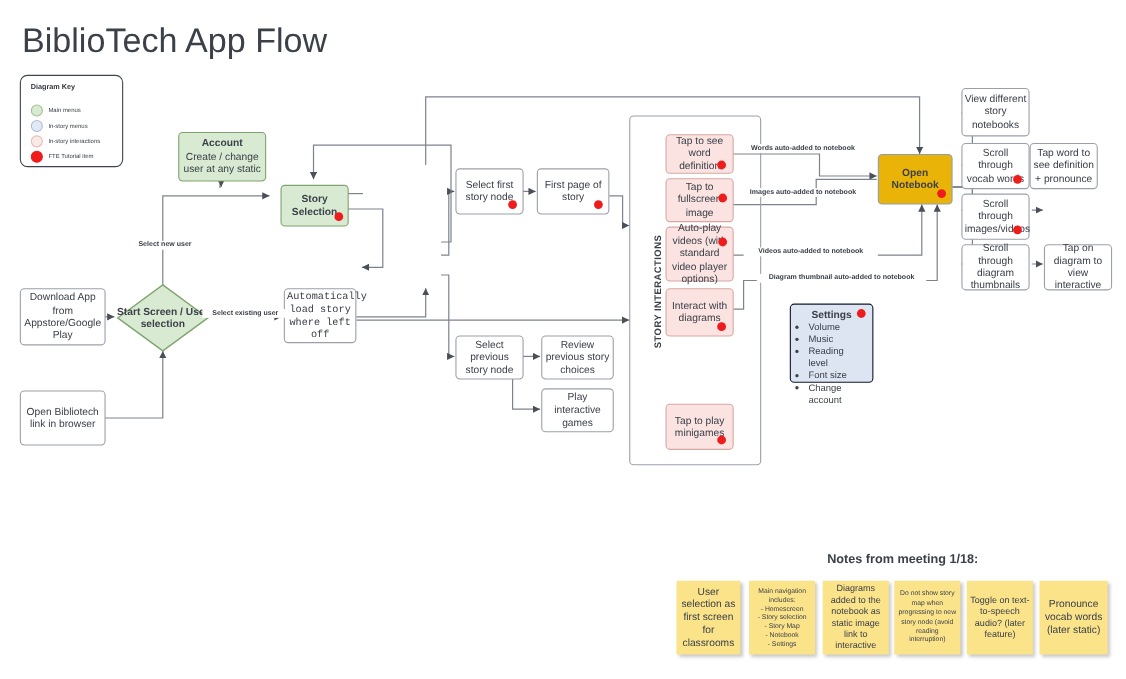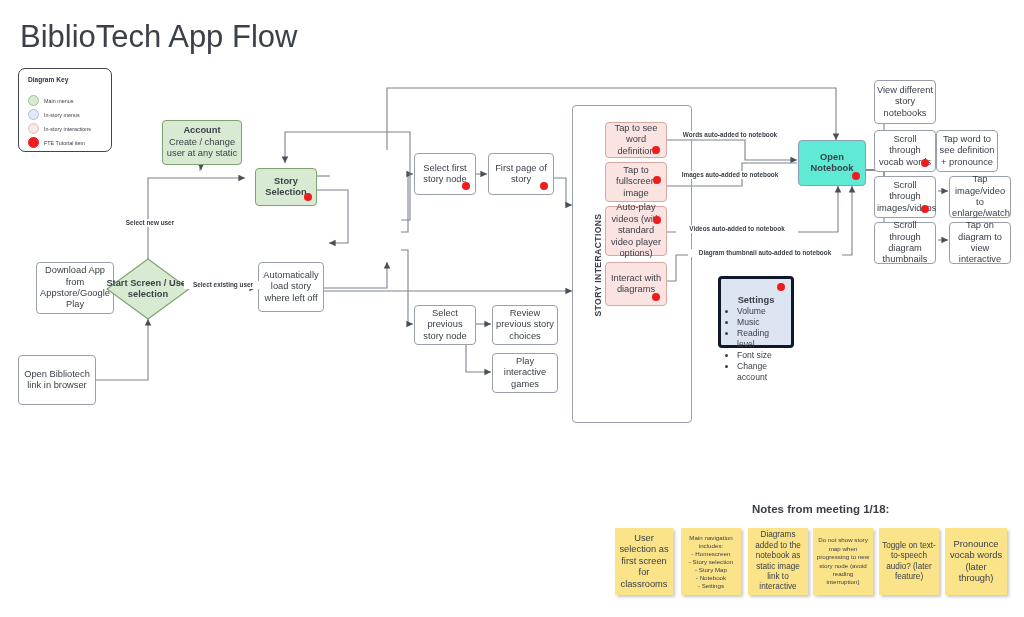--- a/index.html
+++ b/index.html
@@ -10,21 +10,21 @@
 
   .title{position:absolute;left:20px;top:18px;font-size:31px;font-weight:400;
          color:#3b4049;letter-spacing:0px;line-height:38px;}
 
   .node{position:absolute;box-sizing:border-box;border:1px solid #9aa0ab;
         border-radius:4px;display:flex;align-items:center;justify-content:center;
         text-align:center;font-size:9.3px;line-height:11.4px;color:#3b4049;
         background:#ffffff;padding:2px;}
   .node .inner{width:100%;}
   .green{background:#d9ead3;border-color:#7ea36e;}
-  .blue{background:#5eead4;border-color:#8c9dba;}
+  .blue{background:#eab308;border-color:#8c9dba;}
   .pink{background:#fbe3e1;border-color:#d7a7a2;}
   .plain{background:#ffffff;border-color:#9aa0ab;}
   .bold{font-weight:bold;}
 
   .diamond{position:absolute;box-sizing:border-box;}
   .diamond .dshape{position:absolute;left:0;top:0;width:100%;height:100%;}
   .diamond .dtext{position:absolute;left:0;top:0;width:100%;height:100%;
         display:flex;align-items:center;justify-content:center;text-align:center;
         font-size:9.3px;line-height:11.4px;color:#3b4049;}
 
@@ -41,22 +41,22 @@
   .sw-red{background:#ee1c1c;border-color:#ee1c1c;}
 
   .container-box{position:absolute;box-sizing:border-box;border:1px solid #9aa0ab;
         border-radius:4px;background:transparent;}
   .vlabel{position:absolute;font-size:8.6px;font-weight:bold;letter-spacing:.4px;
         color:#3b4049;transform:rotate(-90deg);transform-origin:center center;white-space:nowrap;}
 
   .elabel{position:absolute;font-size:6.4px;font-weight:bold;color:#3b4049;
         text-align:center;line-height:8px;background:#ffffff;padding:0 1px;}
 
-  .settings{position:absolute;box-sizing:border-box;border:3px solid #0f172a;
-        border-radius:4px;background:#dde5f2;padding:16px 6px;}
+  .settings{position:absolute;box-sizing:border-box;border:1px solid #0f172a;
+        border-radius:4px;background:#dde5f2;padding:4px 6px;}
   .settings .shead{text-align:center;font-size:9.3px;font-weight:bold;margin-bottom:1px;}
   .settings ul{margin:0;padding-left:10px;font-size:8.6px;line-height:11px;}
 
   .noteshead{position:absolute;font-size:11.5px;font-weight:bold;color:#3b4049;}
   .sticky{position:absolute;box-sizing:border-box;background:#fbe38a;
         box-shadow:2px 2px 3px rgba(0,0,0,.22);display:flex;align-items:center;
         justify-content:center;text-align:center;color:#3b4049;padding:3px;}
   .sticky .inner{width:100%;}
   .sticky ul{margin:0;padding:0;list-style:none;}
 </style>
@@ -168,36 +168,36 @@
       <div>Create / change user at any static</div>
     </div>
   </div>
 
   <div class="node green" style="left:255px;top:168px;width:62px;height:38px;">
     <div class="inner bold">Story Selection</div>
     <div class="dot" style="right:4px;bottom:4px;"></div>
   </div>
 
 
-  <div class="node plain" style="left:36px;top:262px;width:78px;height:52px;">
+  <div class="node plain" style="left:18px;top:262px;width:78px;height:52px;">
     <div class="inner">Download App from Appstore/Google Play</div>
   </div>
 
   <div class="diamond" style="left:106px;top:258px;width:84px;height:62px;">
     <svg class="dshape" viewBox="0 0 84 62" preserveAspectRatio="none">
       <polygon points="42,1 83,31 42,61 1,31" fill="#d9ead3" stroke="#7ea36e" stroke-width="1.2"></polygon>
     </svg>
     <div class="dtext bold">Start Screen / User selection</div>
   </div>
 
   <div class="node plain" style="left:18px;top:355px;width:78px;height:50px;">
     <div class="inner">Open Bibliotech link in browser</div>
   </div>
 
-  <div class="node plain" style="left:258px;top:262px;width:66px;height:50px;">
+  <div class="node plain" style="left:258px;top:262px;width:66px;height:50px;font-family:Liberation Mono, monospace;">
     <div class="inner">Automatically load story where left off</div>
   </div>
 
   <div class="node plain" style="left:414px;top:153px;width:62px;height:42px;">
     <div class="inner">Select first story node</div>
     <div class="dot" style="right:5px;bottom:4px;"></div>
   </div>
 
   <div class="node plain" style="left:488px;top:153px;width:66px;height:42px;">
     <div class="inner">First page of story</div>
@@ -233,20 +233,24 @@
     <div class="inner">Auto-play videos (with standard video player options)</div>
     <div class="dot" style="right:5px;top:9px;"></div>
   </div>
 
   <div class="node pink" style="left:605px;top:262px;width:62px;height:44px;">
     <div class="inner">Interact with diagrams</div>
     <div class="dot" style="right:6px;bottom:4px;"></div>
   </div>
 
 
+  <div class="node pink" style="left:605px;top:367px;width:62px;height:42px;">
+    <div class="inner">Tap to play minigames</div>
+    <div class="dot" style="right:6px;bottom:4px;"></div>
+  </div>
 
   <div class="elabel" style="left:113px;top:219px;width:72px;">Select new user</div>
   <div class="elabel" style="left:184px;top:281px;width:76px;">Select existing user</div>
   <div class="elabel" style="left:676px;top:131px;width:106px;">Words auto-added to notebook</div>
   <div class="elabel" style="left:676px;top:171px;width:106px;">Images auto-added to notebook</div>
   <div class="elabel" style="left:676px;top:225px;width:120px;">Videos auto-added to notebook</div>
   <div class="elabel" style="left:688px;top:249px;width:152px;">Diagram thumbnail auto-added to notebook</div>
 
   <div class="node blue" style="left:798px;top:140px;width:68px;height:46px;">
     <div class="inner bold">Open Notebook</div>
@@ -268,23 +272,20 @@
   </div>
 
   <div class="node plain" style="left:874px;top:222px;width:62px;height:42px;">
     <div class="inner">Scroll through diagram thumbnails</div>
   </div>
 
   <div class="node plain" style="left:916px;top:130px;width:62px;height:42px;margin-left:20px;">
     <div class="inner">Tap word to see definition + pronounce</div>
   </div>
 
-  <div class="node plain" style="left:949px;top:176px;width:62px;height:42px;">
-    <div class="inner">Tap image/video to enlarge/watch</div>
-  </div>
 
   <div class="node plain" style="left:949px;top:222px;width:62px;height:42px;">
     <div class="inner">Tap on diagram to view interactive</div>
   </div>
 
   <div class="settings" style="left:718px;top:276px;width:76px;height:72px;">
     <div class="shead">Settings</div>
     <ul>
       <li>Volume</li>
       <li>Music</li>
@@ -320,16 +321,16 @@
 
   <div class="sticky" style="left:813px;top:528px;width:60px;height:67px;font-size:6.2px;line-height:8.4px;">
     <div class="inner">Do not show story map when progressing to new story node (avoid reading interruption)</div>
   </div>
 
   <div class="sticky" style="left:879px;top:528px;width:60px;height:67px;font-size:8.2px;line-height:10.4px;">
     <div class="inner">Toggle on text-to-speech audio? (later feature)</div>
   </div>
 
   <div class="sticky" style="left:945px;top:528px;width:62px;height:67px;font-size:9.3px;line-height:11.5px;">
-    <div class="inner">Pronounce vocab words (later through)</div>
+    <div class="inner">Pronounce vocab words (later static)</div>
   </div>
 
 </div>
 
 </body></html>

